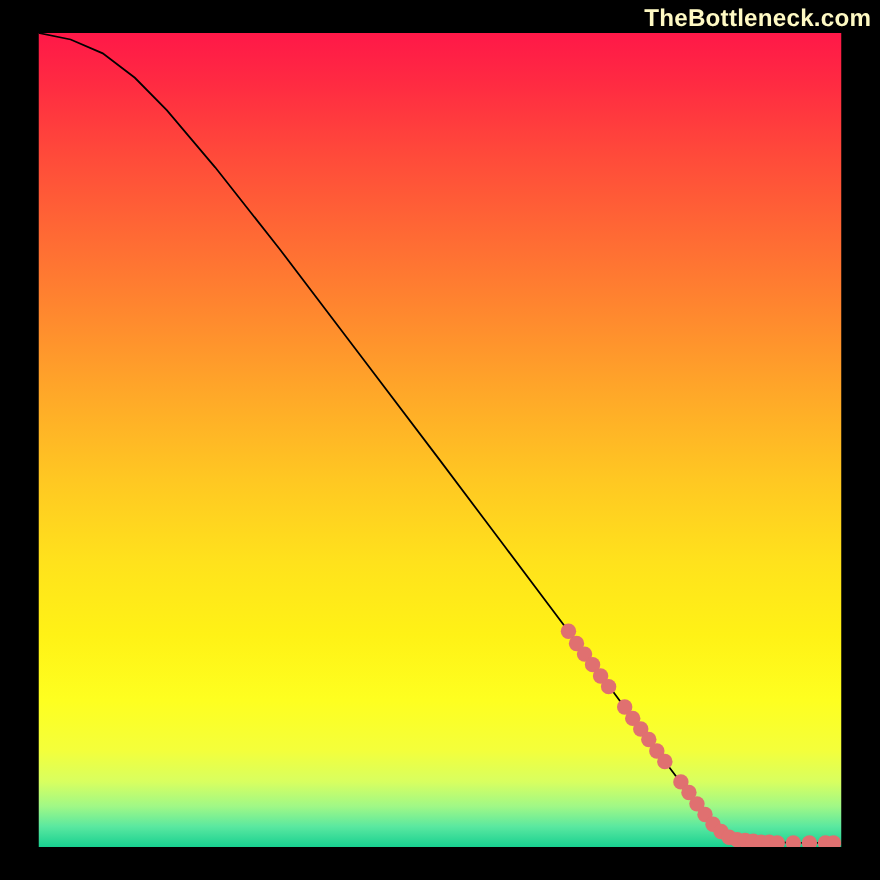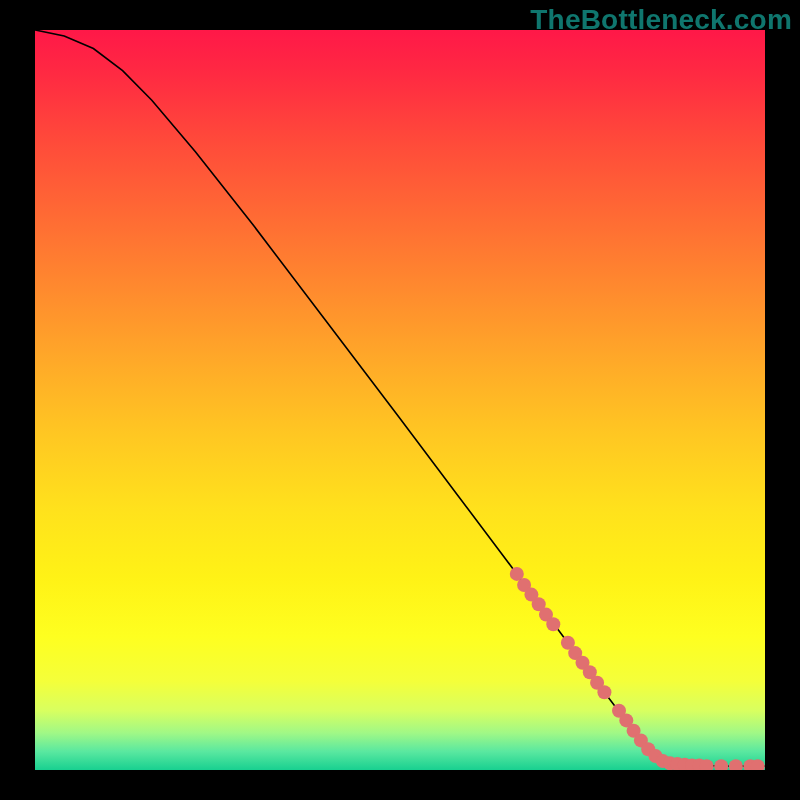--- a/index.html
+++ b/index.html
@@ -13,23 +13,23 @@
   }
   .container {
     width: 800px;
     height: 800px;
     position: relative;
   }
   .watermark {
     position: absolute;
     top: 4px;
     right: 8px;
-    font-size: 28px;
+    font-size: 22px;
     font-weight: 600;
-    color: #0f766e;
+    color: #fef9c3;
     letter-spacing: 0.2px;
     z-index: 30;
   }
   .plot-area {
     position: absolute;
     left: 35px;
     top: 30px;
     width: 730px;
     height: 740px;
   }

